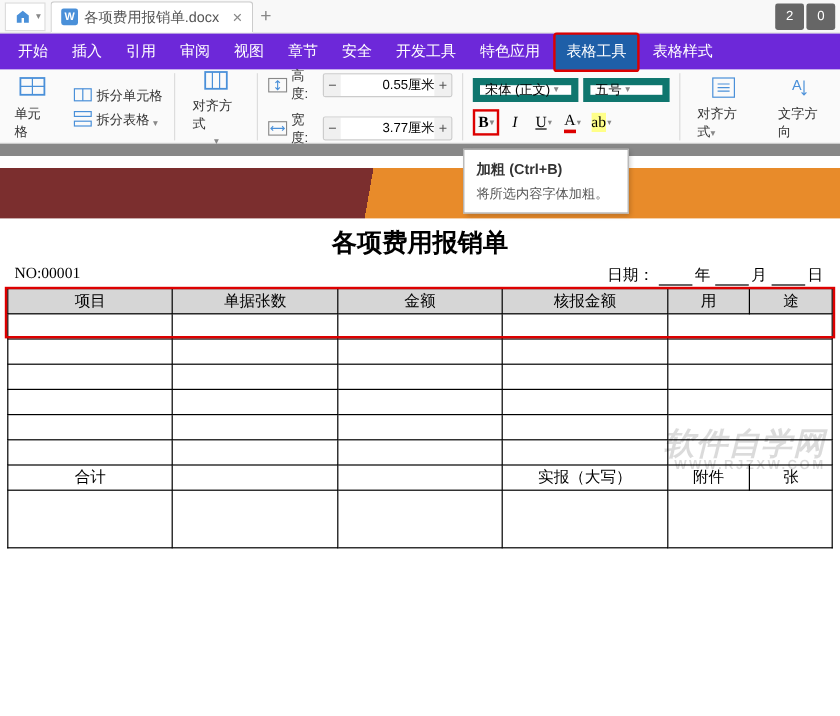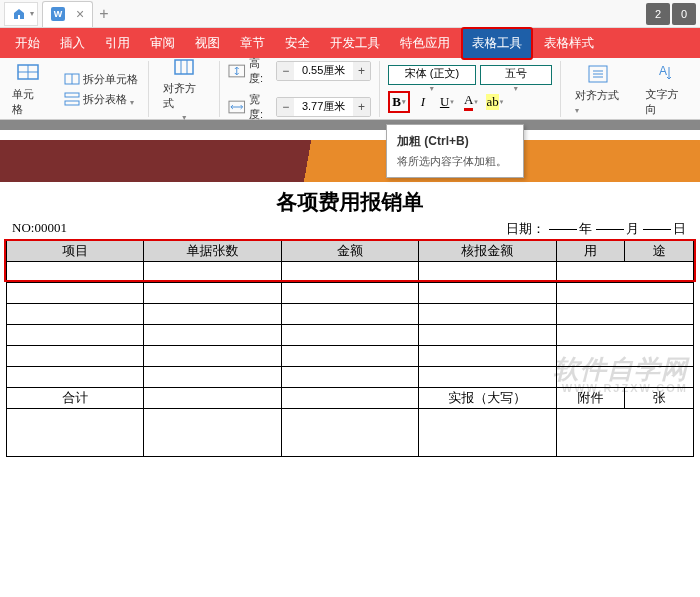--- a/index.html
+++ b/index.html
@@ -10,61 +10,61 @@
     .home-btn { width: 34px; height: 24px; background: #fff; border: 1px solid #ddd; margin-right: 4px; display: flex; align-items: center; justify-content: flex-end; padding-right: 3px; color: #888; font-size: 8px; }
     .home-btn svg { margin-right: 5px; }
     .doc-tab { height: 26px; background: #fff; border: 1px solid #ccc; border-bottom: none; display: flex; align-items: center; padding: 0 8px; gap: 5px; font-size: 12px; color: #555; border-radius: 3px 3px 0 0; }
     .doc-icon { width: 14px; height: 14px; background: #4a90d9; border-radius: 2px; display: flex; align-items: center; justify-content: center; color: #fff; font-size: 9px; font-weight: bold; }
     .tab-close { color: #888; font-size: 14px; margin-left: 6px; }
     .tab-add { margin-left: 6px; color: #888; font-size: 16px; }
     .top-right { margin-left: auto; display: flex; gap: 2px; }
     .tr-btn { width: 24px; height: 22px; background: #666; color: #fff; font-size: 11px; display: flex; align-items: center; justify-content: center; border-radius: 2px; }
     
     
-    .ribbon-tabs { height: 30px; background: #ef4444; display: flex; align-items: center; padding: 0 6px; gap: 2px; }
+    .ribbon-tabs { height: 30px; background: #6d28d9; display: flex; align-items: center; padding: 0 6px; gap: 2px; }
     .rtab { color: #fff; padding: 6px 9px; font-size: 12.5px; white-space: nowrap; cursor: pointer; }
     .rtab.active { background: #1e5fa8; border-radius: 12px; }
     .rtab.highlight { border: 2px solid #d00; border-radius: 3px; }
     
     
     .ribbon { height: 62px; background: #fafafa; border-bottom: 1px solid #ccc; display: flex; align-items: center; padding: 4px 2px; gap: 4px; }
     .rgroup { display: flex; flex-direction: column; gap: 2px; padding: 0 4px; }
     .rgroup.sep { border-right: 1px solid #ddd; padding-right: 8px; height: 56px; justify-content: center; }
     .rbtn-lg { display: flex; flex-direction: column; align-items: center; gap: 2px; padding: 2px 6px; font-size: 11px; color: #333; }
     .rbtn-sm { display: flex; align-items: flex-end; gap: 3px; font-size: 11px; color: #333; padding: 1px 2px; white-space: nowrap; }
     .ricon { width: 16px; height: 16px; display: inline-flex; align-items: center; justify-content: center; }
     .ricon-lg { width: 24px; height: 24px; }
     .dim-row { display: flex; align-items: center; gap: 3px; font-size: 11px; }
     .dim-icon { width: 18px; height: 14px; }
     .dim-label { color: #333; }
     .spinner { display: flex; border: 1px solid #ccc; border-radius: 2px; overflow: hidden; height: 20px; }
     .spinner button { width: 18px; background: #f0f0f0; border: none; color: #555; font-size: 12px; cursor: pointer; }
-    .spinner input { width: 59px; border: none; text-align: center; font-size: 11px; }
+    .spinner input { width: 78px; border: none; text-align: right; font-size: 11px; }
     .font-row { display: flex; align-items: center; gap: 4px; }
-    .font-sel { border: 1px solid #0f766e; height: 20px; font-size: 11px; padding: 0 4px; background: #fff; display: flex; align-items: center; gap: 3px; flex-direction: column; }
+    .font-sel { border: 6px solid #0f766e; height: 20px; font-size: 11px; padding: 0 4px; background: #fff; display: flex; align-items: center; gap: 3px; }
     .font-sel .caret { font-size: 8px; color: #888; }
     .fmt-row { display: flex; align-items: center; gap: 2px; margin-top: 4px; }
     .fmt-btn { width: 22px; height: 22px; border: 1px solid transparent; display: flex; align-items: center; justify-content: center; font-size: 13px; font-family: "Times New Roman", serif; cursor: pointer; }
     .fmt-btn.bold-hl { border: 2px solid #d00; font-weight: bold; }
     .fmt-caret { font-size: 7px; color: #888; margin-left: 1px; }
     
     
     .tooltip { position: absolute; top: 124px; left: 386px; width: 138px; background: #fff; border: 1px solid #aaa; box-shadow: 2px 2px 4px rgba(0,0,0,0.2); padding: 8px 10px; font-size: 12px; color: #333; z-index: 100; }
     .tooltip-title { font-weight: bold; margin-bottom: 4px; }
     .tooltip-desc { font-size: 11px; color: #555; }
     
     
     .doc-area { background: #888; height: 477px; overflow: hidden; position: relative; }
     .page { background: #fff; margin: 10px 0 0 0; height: 100%; position: relative; padding-top: 6px; }
     .page-header { height: 42px; background: linear-gradient(100deg, #7b2e2e 0%, #7b2e2e 44%, #e88b2a 44%, #e88b2a 100%); margin-top: 4px; }
     .watermark { position: absolute; top: 222px; right: 12px; font-size: 26px; color: rgba(0,0,0,0.14); font-weight: bold; font-style: italic; letter-spacing: 1px; z-index: 5; }
     .watermark-sub { position: absolute; top: 252px; right: 12px; font-size: 11px; color: rgba(0,0,0,0.14); letter-spacing: 2px; z-index: 5; font-weight: bold; }
     .doc-title { text-align: center; font-size: 21px; font-weight: bold; margin: 6px 0 4px; font-family: SimSun, serif; }
     .doc-meta { display: flex; justify-content: space-between; padding: 0 12px; font-size: 13px; margin-bottom: 2px; font-family: SimSun, serif; }
-    .meta-date { display: flex; gap: 2px; align-items: center; }
+    .meta-date { display: flex; gap: 2px; }
     .meta-date span { border-bottom: 1px solid #000; min-width: 28px; text-align: right; padding-right: 2px; }
     
     table.exp { width: calc(100% - 12px); margin: 0 6px; border-collapse: collapse; font-family: SimSun, serif; font-size: 13px; }
     table.exp th, table.exp td { border: 1px solid #000; height: 21px; text-align: center; }
     table.exp thead tr { }
     table.exp th { background: #d6d6d6; font-weight: normal; }
     .hl-head { position: absolute; border: 2px solid #d00; pointer-events: none; }
     
     .sig-row { display: flex; padding: 2px 12px; font-size: 13px; font-family: SimSun, serif; gap: 8px; margin-top: 2px; }
     .sig-row > div { flex: 1; white-space: nowrap; }
@@ -74,20 +74,21 @@
 
 <div class="tab-bar">
   <div class="home-btn">
     <svg width="12" height="12" viewBox="0 0 12 12">
         <path d="M6 1 L11 5 L11 11 L7 11 L7 7 L5 7 L5 11 L1 11 L1 5 Z" fill="#4a90d9"></path>
       </svg>
     ▾
   </div>
   <div class="doc-tab">
     <span class="doc-icon">W</span>
+    <span>各项费用报销单.docx</span>
     <span class="tab-close">×</span>
   </div>
   <span class="tab-add">+</span>
   <div class="top-right">
     <div class="tr-btn">2</div>
     <div class="tr-btn">0</div>
   </div>
 </div>
 
 <div class="ribbon-tabs">

